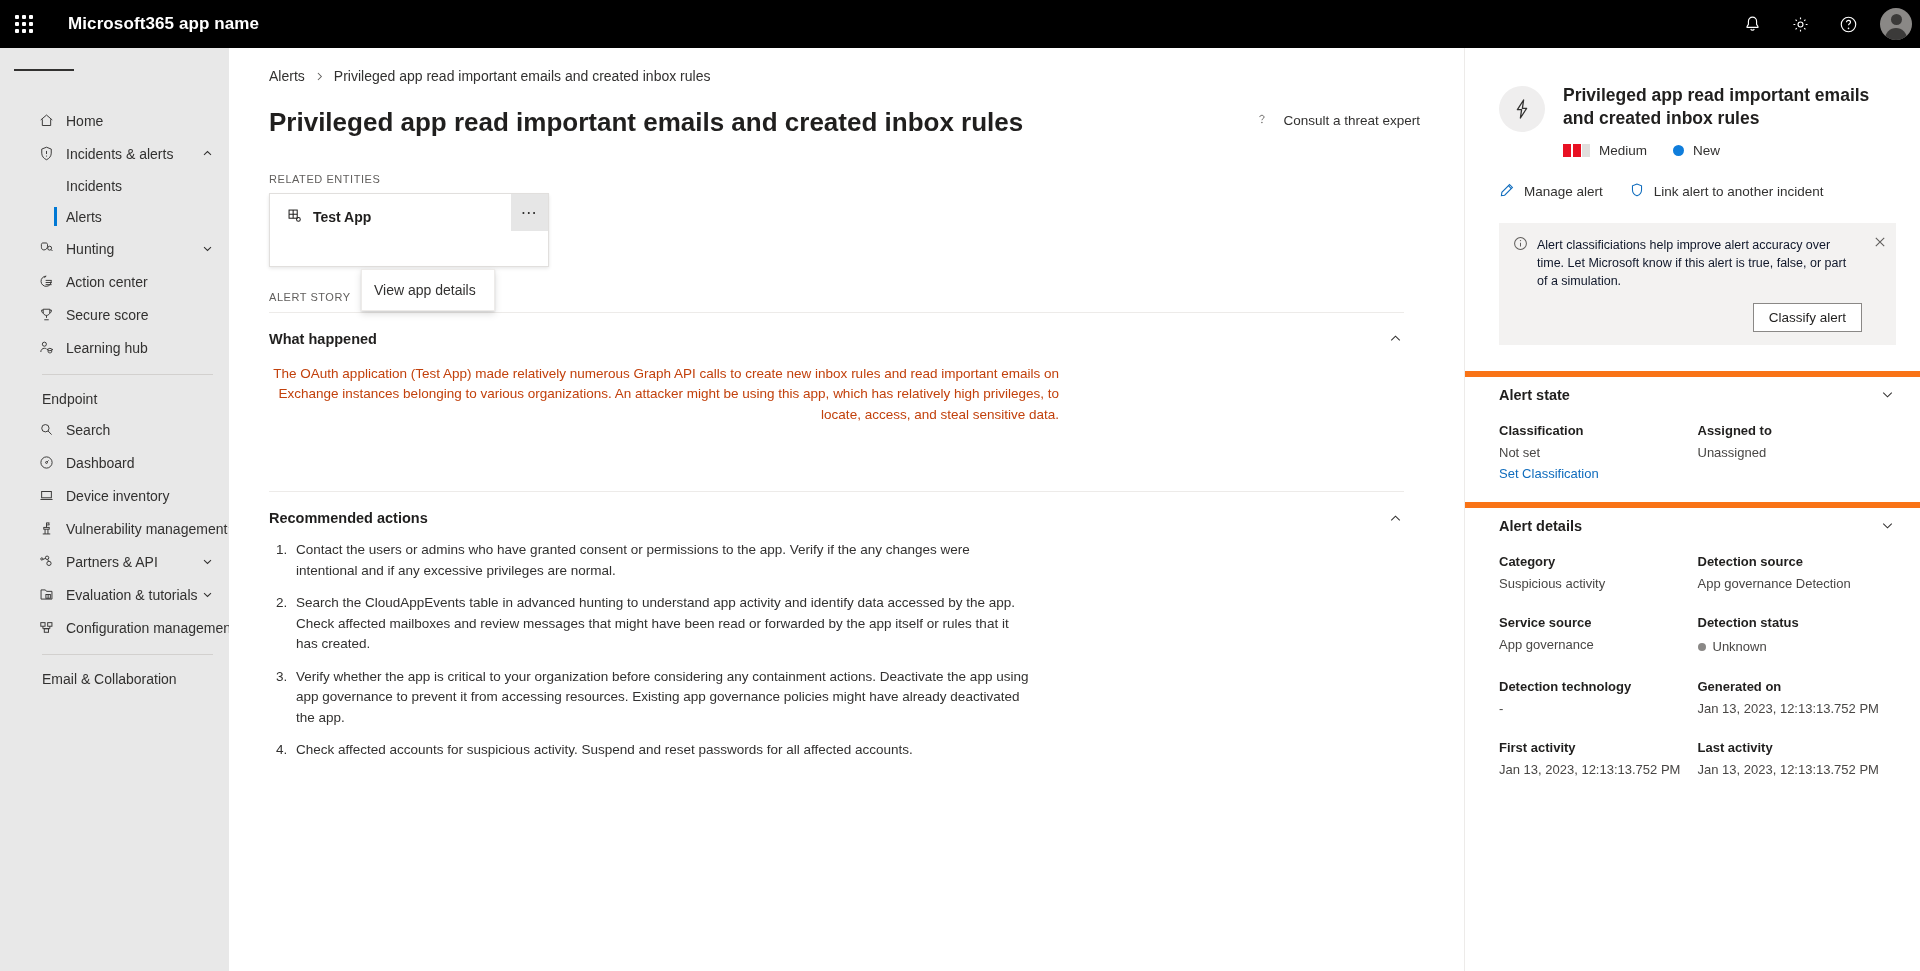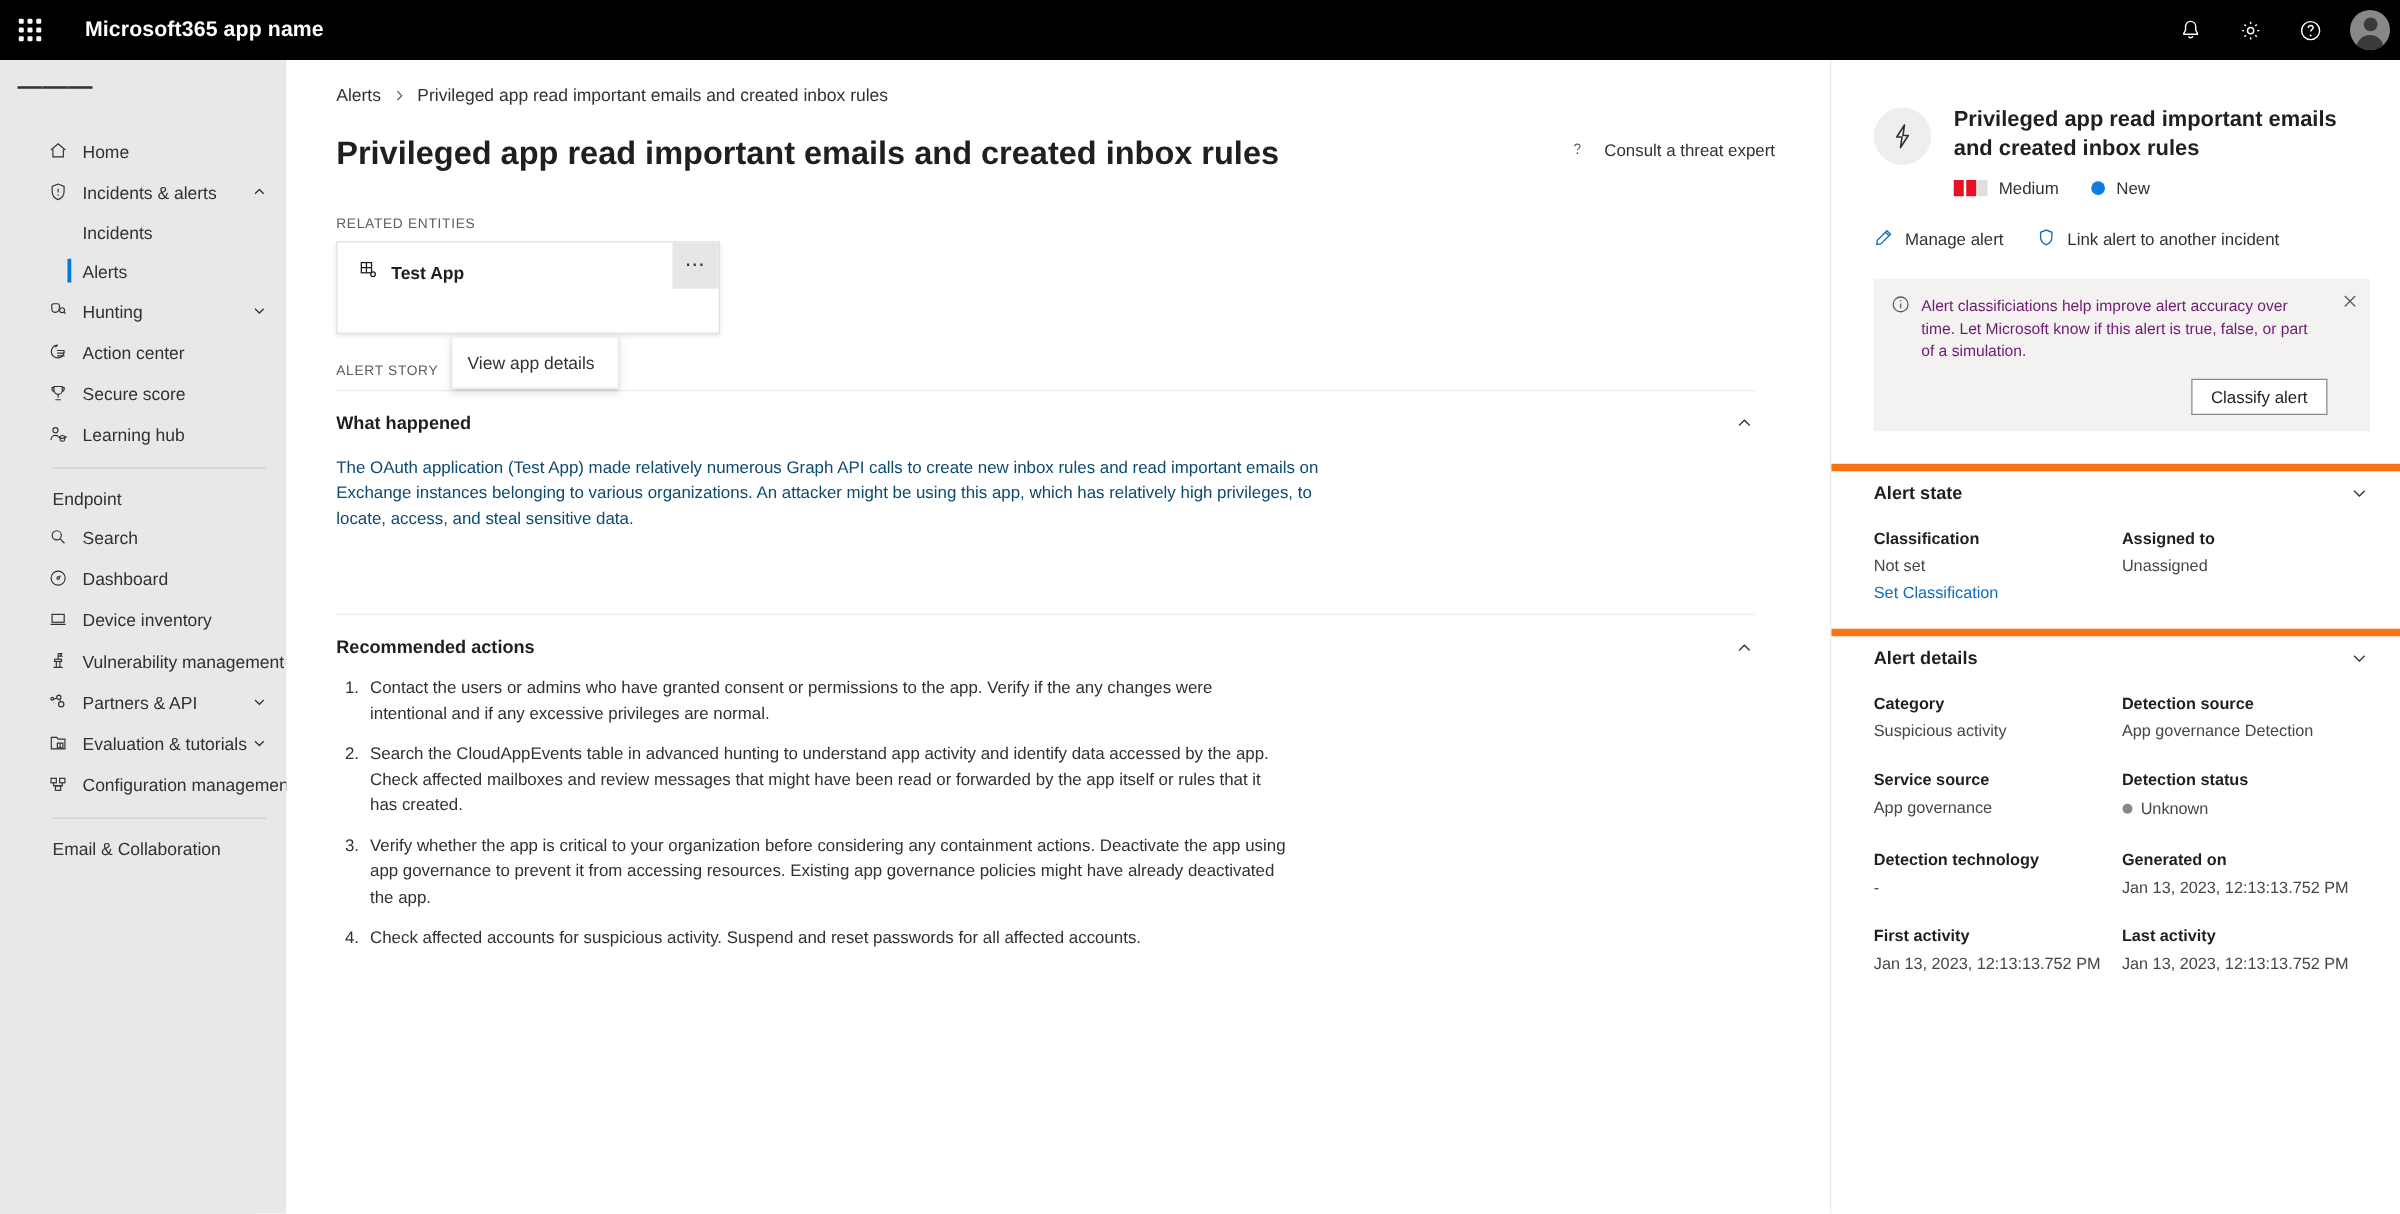--- a/index.html
+++ b/index.html
@@ -78,21 +78,21 @@
     margin-left: auto; margin-right: 44px; display: flex; align-items: center; gap: 14px;
     font-size: 13.5px; color: #323130; cursor: pointer; padding-top: 6px;
   }
 
   .section-label {
     font-size: 11px; letter-spacing: .55px; color: #605e5c; text-transform: uppercase;
     padding: 34px 0 8px 40px;
   }
   .entity-area { padding-left: 40px; position: relative; }
   .entity-card {
-    width: 307px; height: 74px; background: #ffffff;
+    width: 280px; height: 74px; background: #ffffff;
     border: 1px solid #e1dfdd; box-shadow: 0 1.6px 3.6px rgba(0,0,0,.10), 0 .3px .9px rgba(0,0,0,.08);
     display: flex; align-items: flex-start; position: relative;
   }
   .entity-main { display: flex; align-items: center; gap: 10px; padding: 13px 0 0 16px; }
   .entity-name { font-size: 14px; font-weight: 700; color: #201f1e; }
   .entity-more {
     position: absolute; right: 0; top: 0; width: 37px; height: 37px;
     background: #e6e6e6; display: flex; align-items: center; justify-content: center;
     cursor: pointer; font-size: 16px; letter-spacing: 1.5px; color: #323130;
   }
@@ -105,21 +105,21 @@
   .ctx-item { font-size: 14px; padding: 8px 12px; cursor: pointer; color: #323130; white-space: nowrap; }
 
   .story-label { padding: 24px 0 0 40px; }
   .story-body { padding: 0 60px 0 40px; }
   .hr { height: 1px; background: #edebe9; margin-top: 9px; }
   .acc-head {
     display: flex; align-items: center; padding: 18px 0 0 0;
   }
   .acc-title { font-size: 14.5px; font-weight: 600; color: #201f1e; }
   .acc-chev { margin-left: auto; cursor: pointer; display: flex; align-items: center; padding-right: 2px; }
-  .para { font-size: 13.5px; line-height: 1.55; color: #0c4a6e; padding-top: 17px; max-width: 790px; }
+  .para { font-size: 13.5px; line-height: 1.55; color: #c2410c; padding-top: 17px; max-width: 790px; text-align: right; }
   .spacer-56 { height: 56px; }
   .rec-list { margin: 14px 0 0 0; padding-left: 22px; max-width: 760px; }
   .rec-list li { font-size: 13.5px; line-height: 1.52; color: #323130; margin-bottom: 12px; padding-left: 5px; }
 
   
   .details {
     width: 456px; flex: 0 0 456px; border-left: 1px solid #edebe9;
     padding: 0 0 0 0; overflow: hidden;
   }
   .det-head { display: flex; gap: 18px; padding: 36px 24px 0 34px; }
@@ -134,21 +134,21 @@
   .sev-bars i { display: block; width: 8px; height: 13px; }
   .dot { width: 11px; height: 11px; border-radius: 50%; display: block; }
   .act-row { display: flex; align-items: center; gap: 26px; padding: 24px 24px 0 34px; }
   .act-link { display: flex; align-items: center; gap: 9px; font-size: 13.5px; color: #323130; cursor: pointer; }
 
   .info-bar {
     margin: 22px 24px 0 34px; background: #f3f2f1; position: relative;
     padding: 13px 34px 13px 14px;
   }
   .info-row { display: flex; gap: 9px; }
-  .info-text { font-size: 12.5px; line-height: 1.45; color: #701a75; max-width: 320px; }
+  .info-text { font-size: 12.5px; line-height: 1.45; color: #0f172a; max-width: 320px; }
   .info-close { position: absolute; right: 10px; top: 11px; cursor: pointer; color: #605e5c; }
   .classify-wrap { display: flex; justify-content: flex-end; margin-top: 12px; }
   .classify-btn {
     background: #ffffff; border: 1px solid #8a8886; font-size: 13.5px; color: #201f1e;
     padding: 6px 15px; cursor: pointer; font-family: "Liberation Sans", sans-serif;
   }
 
   .det-sec-head {
     display: flex; align-items: center; padding: 0 24px 0 34px; height: 42px;
     border-top: 6px solid #f97316; margin: 20px 0 0 0; cursor: pointer;

